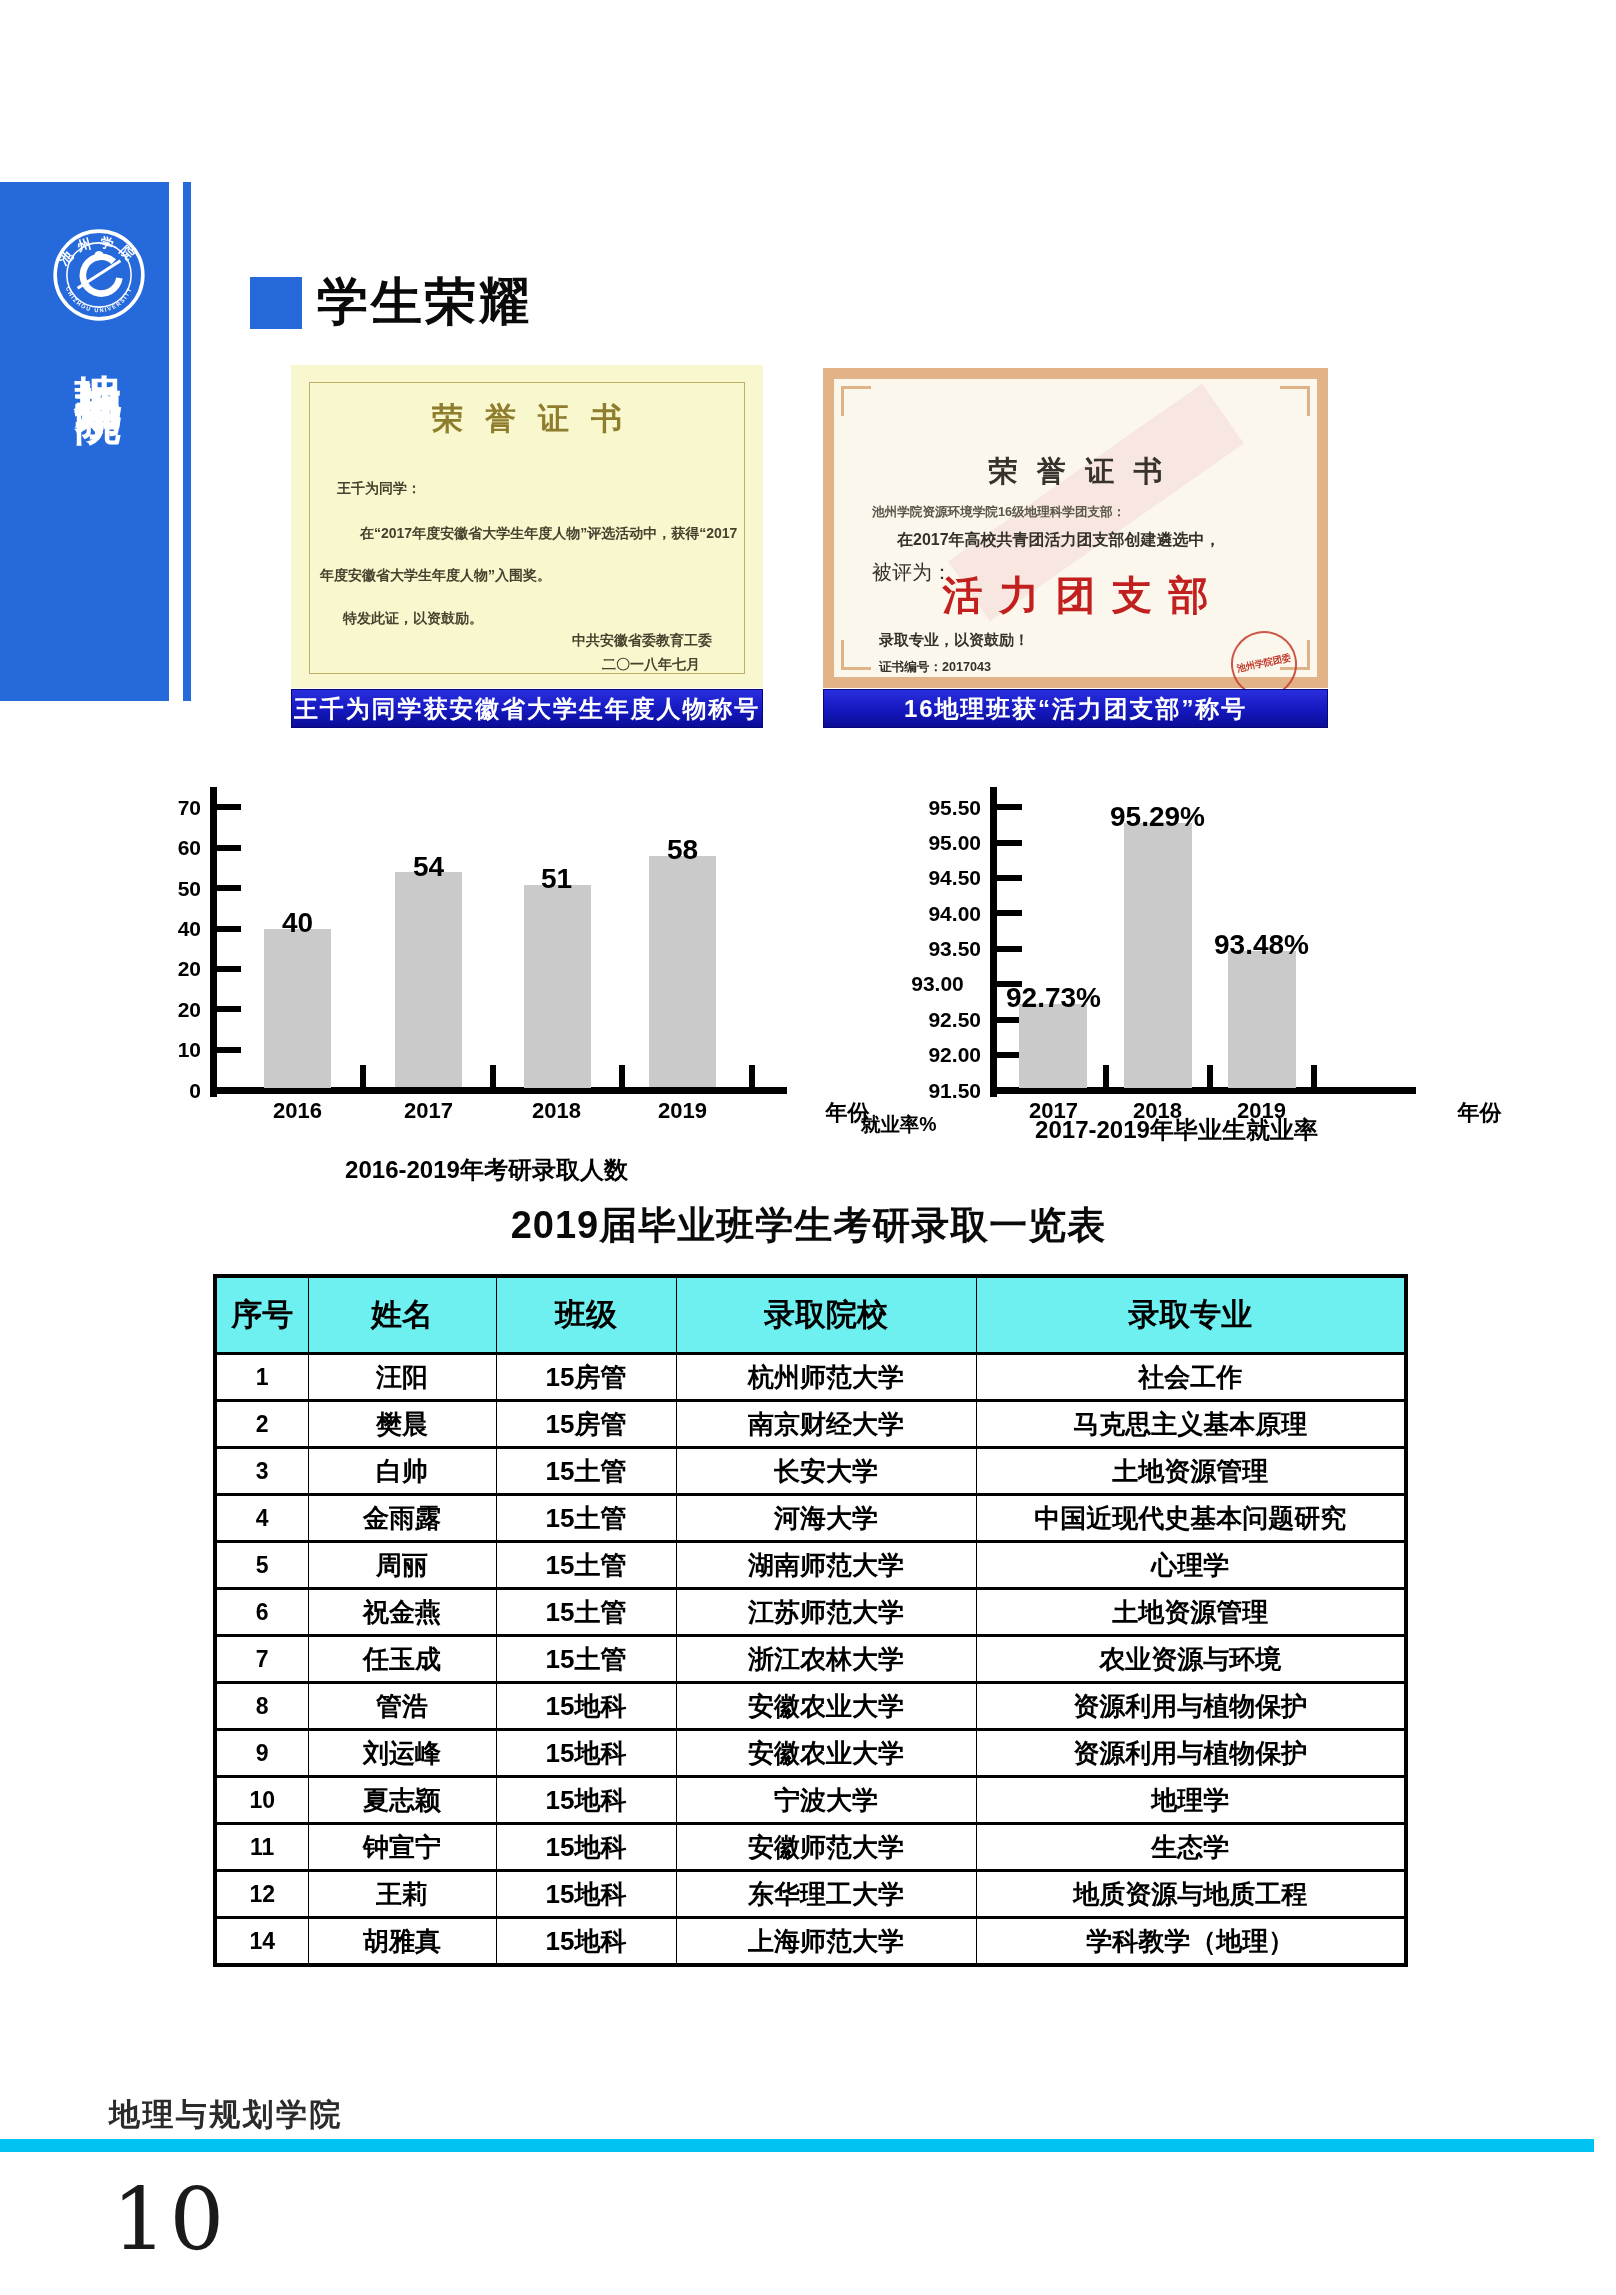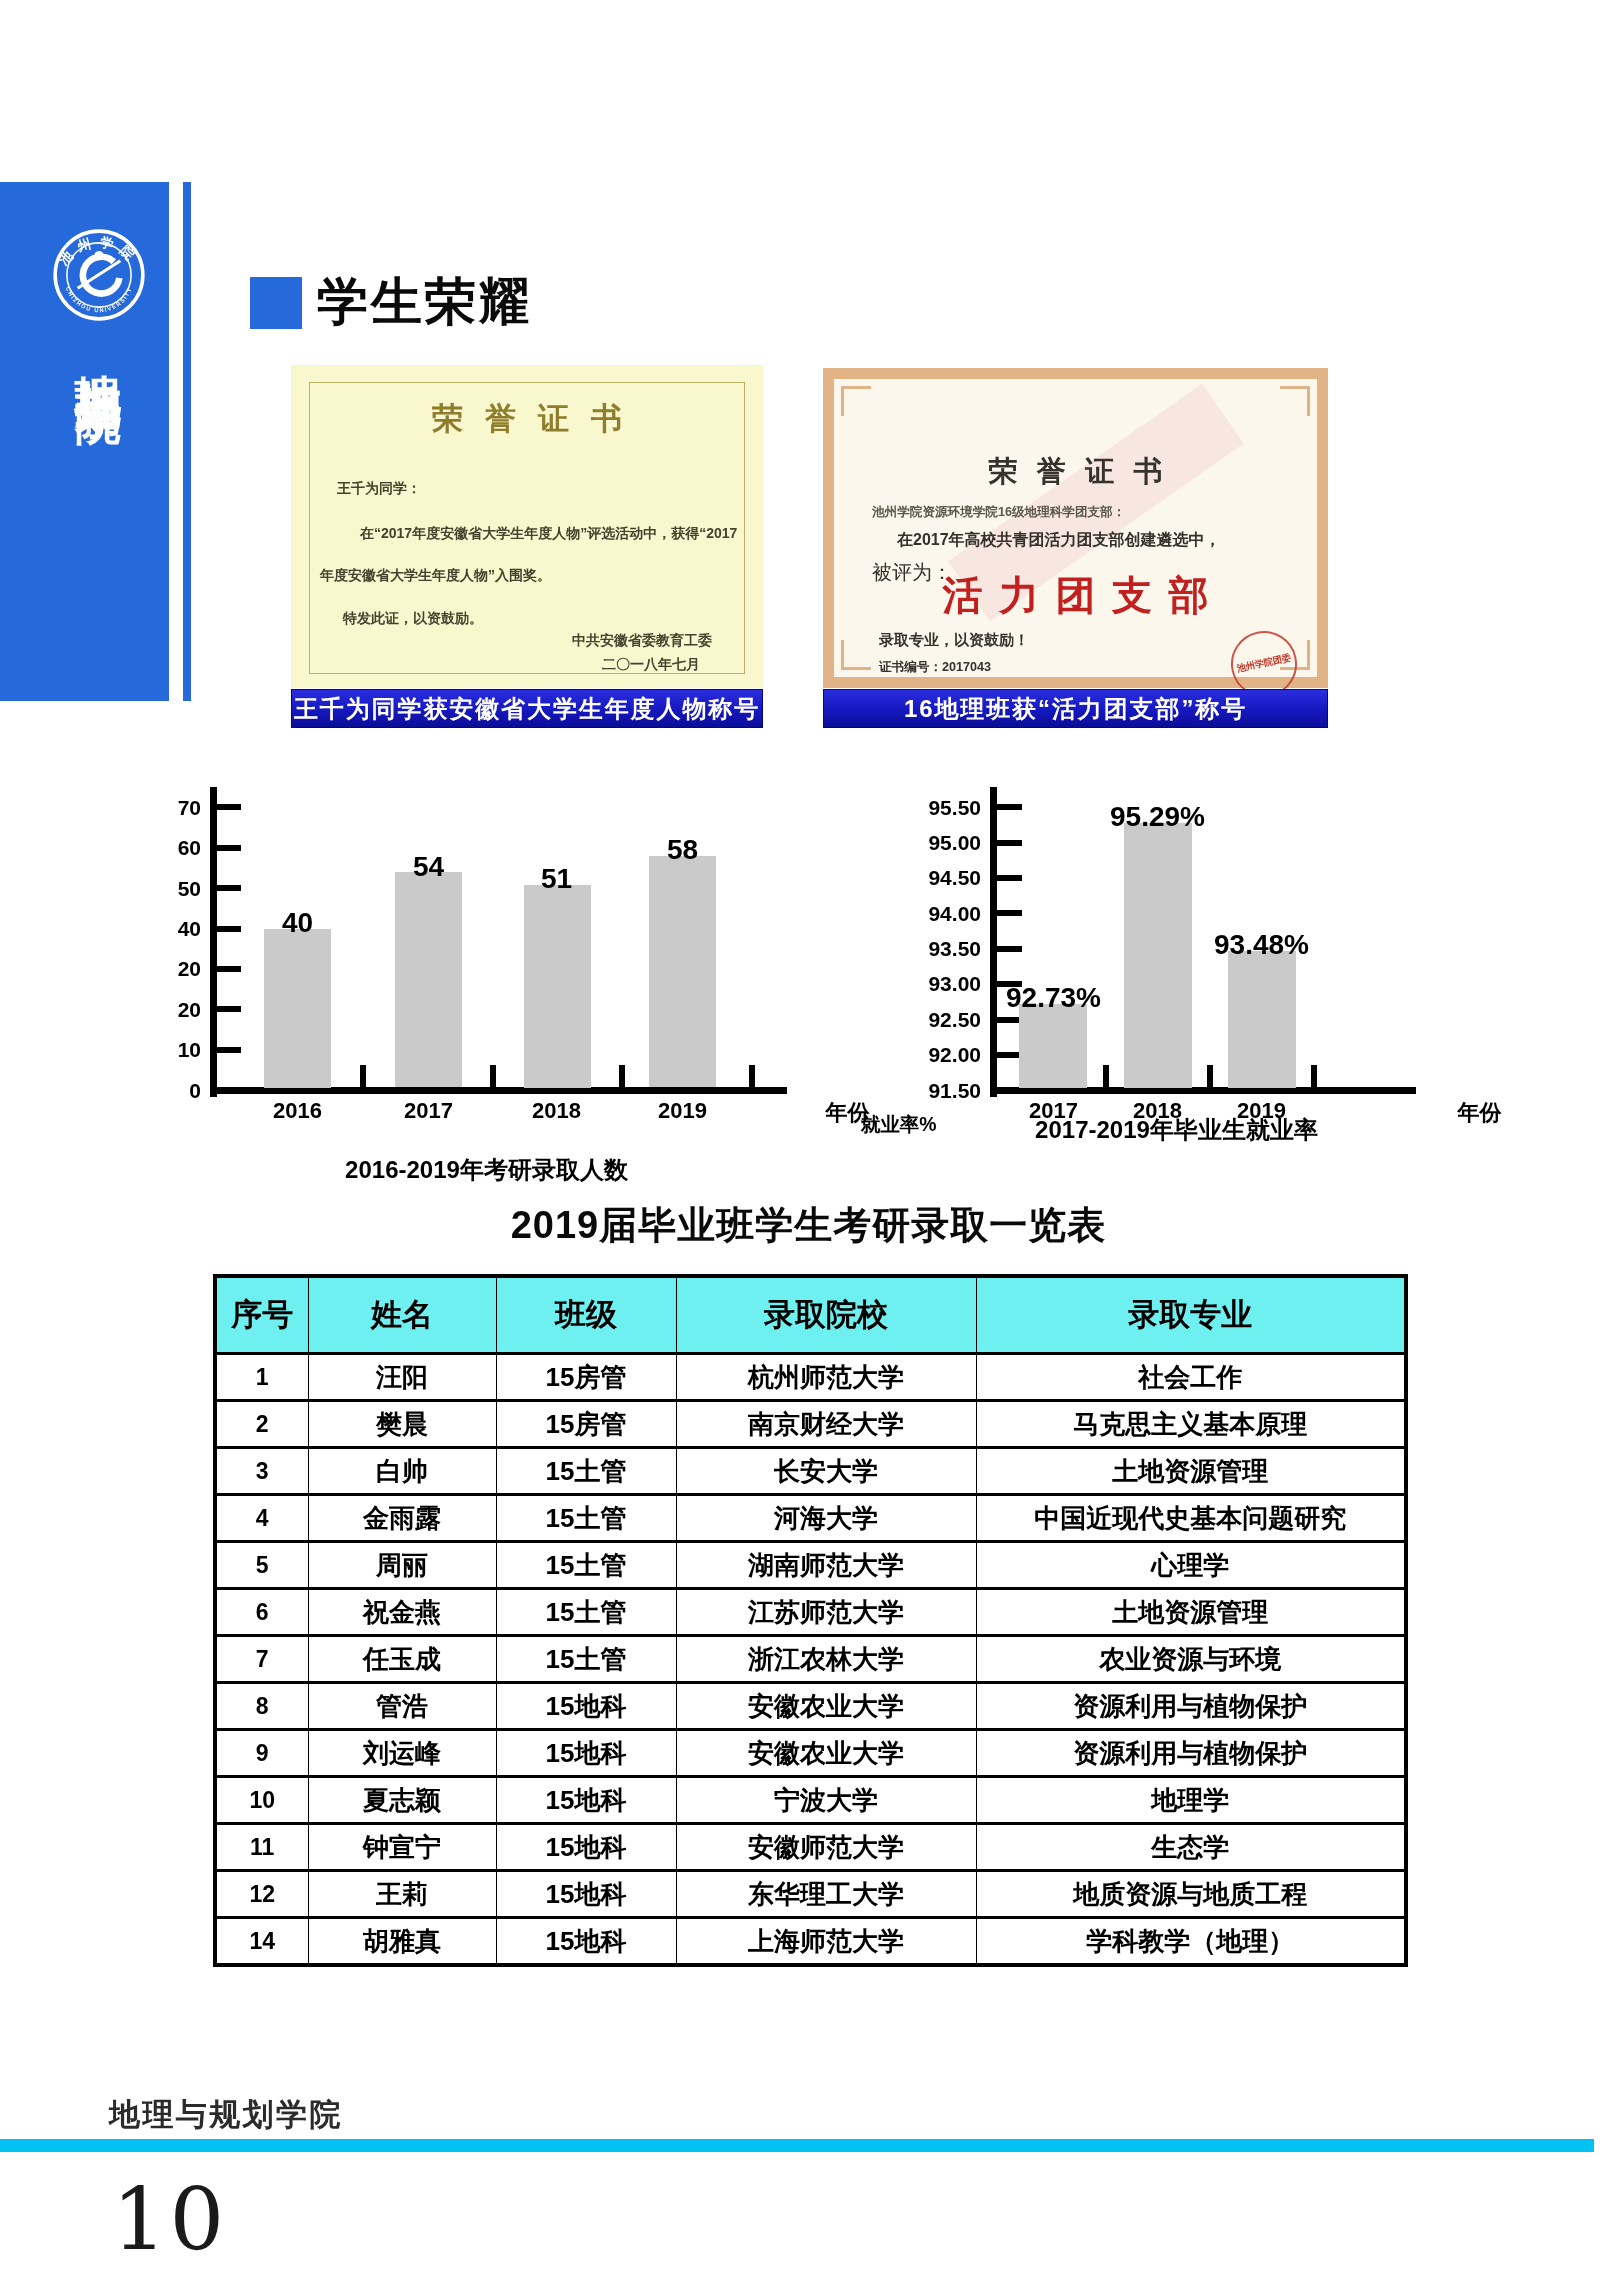--- a/index.html
+++ b/index.html
@@ -158,21 +158,21 @@
   </div>
 <div id="chart-employment">
     <div class="abs axis" style="left: 990px; top: 787px; width: 6.8px; height: 310px;"></div>
     <div class="abs axis" style="left: 990px; top: 1087px; width: 426px; height: 6.8px;"></div>
     <div class="abs ticklbl" style="left: 894px; top: 1078px; width: 87px; height: 26px; line-height: 26px; text-align: right; font-size: 21px;">91.50</div>
     <div class="abs axis" style="left: 997px; top: 1052px; width: 25px; height: 6.3px;"></div>
     <div class="abs ticklbl" style="left: 894px; top: 1042px; width: 87px; height: 26px; line-height: 26px; text-align: right; font-size: 21px;">92.00</div>
     <div class="abs axis" style="left: 997px; top: 1017px; width: 25px; height: 6.3px;"></div>
     <div class="abs ticklbl" style="left: 894px; top: 1007px; width: 87px; height: 26px; line-height: 26px; text-align: right; font-size: 21px;">92.50</div>
     <div class="abs axis" style="left: 997px; top: 981px; width: 25px; height: 6.3px;"></div>
-    <div class="abs ticklbl" style="left: 894px; top: 971px; width: 87px; height: 26px; line-height: 26px; text-align: right; font-size: 21px;">93.00</div>
+    <div class="abs ticklbl" style="left: 894px; top: 971px; width: 87px; height: 26px; line-height: 26px; text-align: center; font-size: 21px;">93.00</div>
     <div class="abs axis" style="left: 997px; top: 946px; width: 25px; height: 6.3px;"></div>
     <div class="abs ticklbl" style="left: 894px; top: 936px; width: 87px; height: 26px; line-height: 26px; text-align: right; font-size: 21px;">93.50</div>
     <div class="abs axis" style="left: 997px; top: 910px; width: 25px; height: 6.3px;"></div>
     <div class="abs ticklbl" style="left: 894px; top: 901px; width: 87px; height: 26px; line-height: 26px; text-align: right; font-size: 21px;">94.00</div>
     <div class="abs axis" style="left: 997px; top: 875px; width: 25px; height: 6.3px;"></div>
     <div class="abs ticklbl" style="left: 894px; top: 865px; width: 87px; height: 26px; line-height: 26px; text-align: right; font-size: 21px;">94.50</div>
     <div class="abs axis" style="left: 997px; top: 840px; width: 25px; height: 6.3px;"></div>
     <div class="abs ticklbl" style="left: 894px; top: 830px; width: 87px; height: 26px; line-height: 26px; text-align: right; font-size: 21px;">95.00</div>
     <div class="abs axis" style="left: 997px; top: 804px; width: 25px; height: 6.3px;"></div>
     <div class="abs ticklbl" style="left: 894px; top: 795px; width: 87px; height: 26px; line-height: 26px; text-align: right; font-size: 21px;">95.50</div>

